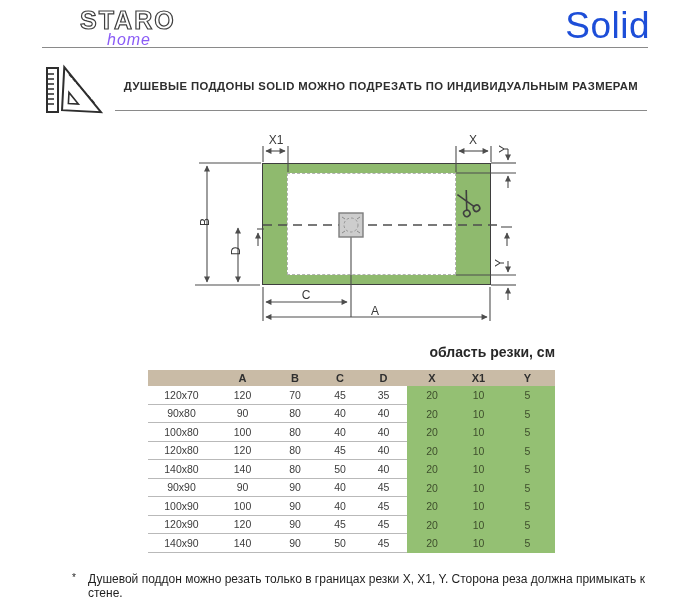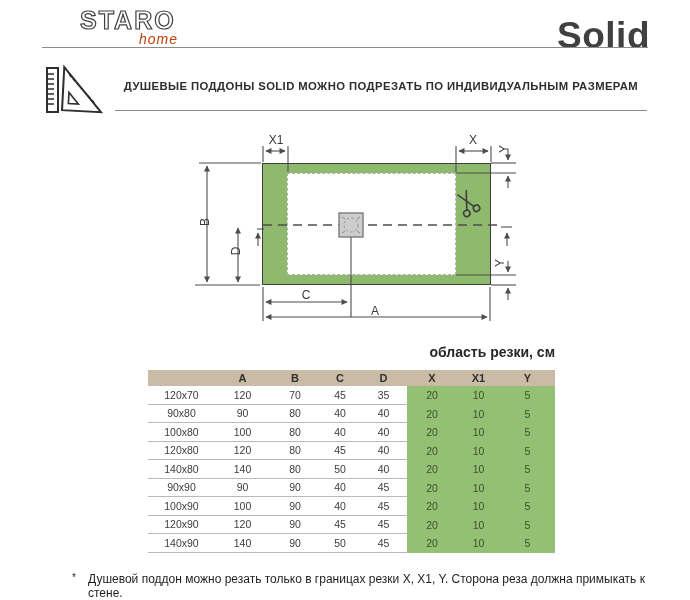--- a/index.html
+++ b/index.html
@@ -9,22 +9,22 @@
     --tray-green:#8fba6e;--table-green:#94c073;--header-tan:#c9bba6;
   }
   .abs{position:absolute;}
 
   
   .logo{left:40px;top:8px;width:100px;margin-left:40px;}
   .logo-main{
     font-size:25px;font-weight:700;letter-spacing:2px;line-height:1;
     color:transparent;-webkit-text-stroke:1.2px #3f3f3f;
   }
-  .logo-sub{font-size:14px;font-style:italic;color:#c2410c;text-align:right;margin-top:-2px;padding-right:2px;letter-spacing:1px;}
-  .title{right:40px;top:14px;font-size:37px;font-weight:700;letter-spacing:0.5px;color:#404040;line-height:1.2;}
+  .logo-sub{font-size:16px;font-style:italic;color:#8b5cf6;text-align:center;margin-top:-2px;padding-right:2px;letter-spacing:1px;}
+  .title{right:40px;top:4px;font-size:37px;font-weight:400;letter-spacing:0.5px;color:#1d4ed8;line-height:1.2;}
   .hr1{left:42px;top:47px;width:606px;height:1px;background:#8a8a8a;}
 
   
   .banner-icon{left:44px;top:62px;}
   .banner-text{
     left:115px;top:80px;width:532px;text-align:center;
     font-size:11.3px;letter-spacing:0.4px;color:#2e2e2e;font-weight:700;
   }
   .hr2{left:115px;top:110px;width:532px;height:1px;background:#8a8a8a;}
 

